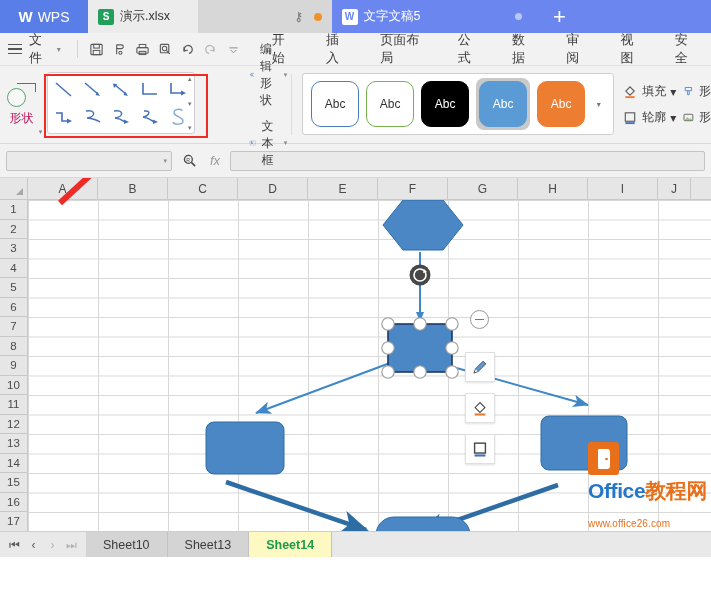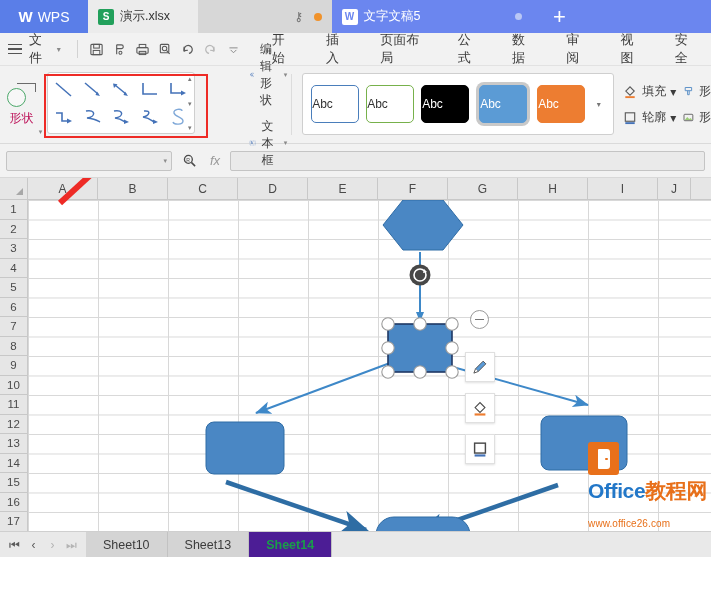--- a/index.html
+++ b/index.html
@@ -56,21 +56,21 @@
   .gal-scroll div{ font-size:7px; color:#7a7a7a; line-height:1; }
   .red-box{ position:absolute; left:44px; top:74px; width:164px; height:64px; border:2.5px solid #ee2b26; pointer-events:none; z-index:40; }
 
   .edit-col{ display:flex; flex-direction:column; justify-content:center; gap:9px; padding-left:10px; width:92px; }
   .edit-row{ display:flex; align-items:center; gap:5px; font-size:12px; color:#3c3c3c;margin-left:44px; }
   .edit-row .mini-caret{ font-size:7px; color:#8a8a8a; }
   .rsep{ width:1px; background:#dcdcdc; margin:8px 4px; }
 
   .styles-wrap{ position:relative; margin:7px 0 7px 6px; }
   .styles{ height:62px; background:#fff; border:1px solid #cfcfcf; border-radius:3px; display:flex; align-items:center; gap:7px; padding:0 8px; }
-  .swatch{ width:48px; height:38px; border-radius:5px; display:flex; align-items:center; justify-content:flex-start; font-size:12px; }
+  .swatch{ width:48px; height:46px; border-radius:10px; display:flex; align-items:center; justify-content:center; font-size:12px; }
   .sw-sel{ background:#c9c9c9; padding:3px; border-radius:8px; }
   .styles-more{ width:13px; height:62px; display:flex; align-items:center; justify-content:center; font-size:8px; color:#777; }
 
   .fmt-col{ display:flex; flex-direction:column; justify-content:center; gap:9px; padding-left:8px; }
   .fmt-row{ display:flex; align-items:center; gap:4px; font-size:12px; color:#3c3c3c; white-space:nowrap; }
   .fmt-col2{ display:flex; flex-direction:column; justify-content:center; gap:9px; padding-left:6px; overflow:hidden; }
 
   
   .formulabar{ height:34px; background:#f2f2f2; display:flex; align-items:center; padding:0 6px; gap:6px; border-bottom:1px solid #d8d8d8; }
   .namebox{ width:166px; height:20px; background:#eaeaea; border:1px solid #c4c4c4; border-radius:2px; display:flex; align-items:center; padding:0 4px; }
@@ -114,21 +114,21 @@
   .wm-t1{ font-size:21px; font-weight:bold; color:#2277c8; letter-spacing:-.4px; }
   .wm-t1 .cn{ color:#e8701a; }
   .wm-t2{ font-size:10px; font-weight:normal; color:#e8701a; margin-top:18px; letter-spacing:.1px; }
 
   
   .sheetbar{ height:26px; background:#e9e9e9; display:flex; align-items:stretch; border-top:1px solid #cfcfcf; }
   .navbtns{ display:flex; align-items:center; gap:2px; padding:0 6px; }
   .navbtn{ width:17px; height:17px; display:flex; align-items:center; justify-content:center; font-size:12px; color:#5a5a5a; }
   .navbtn.dim{ color:#b4b4b4; }
   .stab{ display:flex; align-items:center; justify-content:center; padding:0 17px; font-size:12.5px; color:#3c3c3c; background:#d4d4d4; border-right:1px solid #c2c2c2; }
-  .stab.active{ background:#4c1d95; color:#1a9c4a; font-weight:bold; }
+  .stab.active{ background:#fef9c3; color:#1a9c4a; font-weight:bold; }
   .sbar-rest{ flex:1; background:#e9e9e9; }
 </style>
 </head>
 <body>
 
 <div class="titlebar">
   <div class="wps-badge">
     <span class="logo-w">W</span>
     <span>WPS</span>
   </div>

